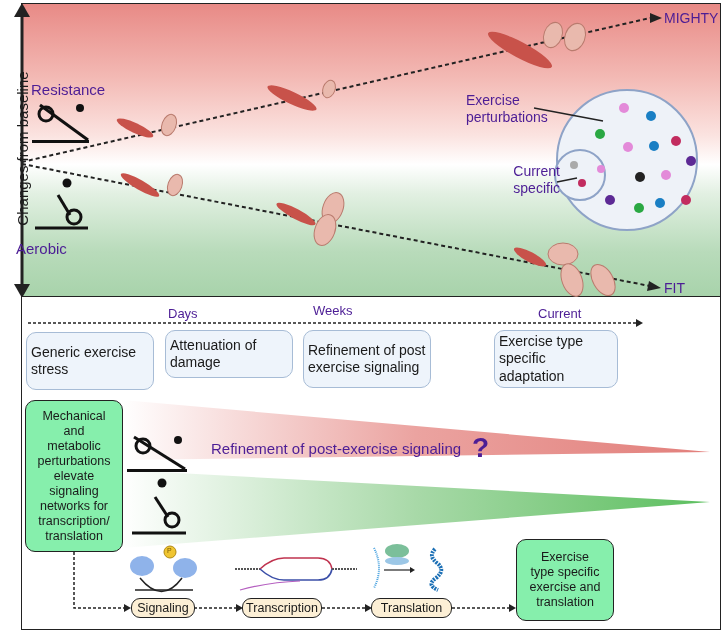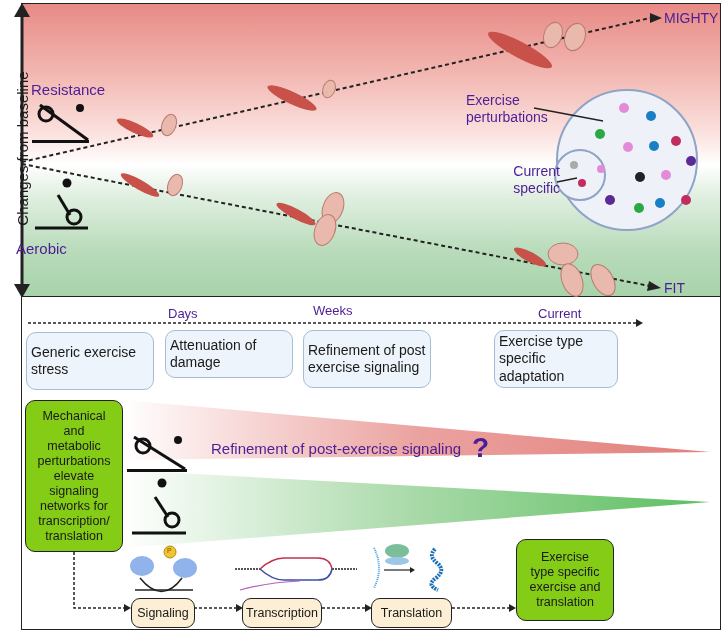--- a/index.html
+++ b/index.html
@@ -4,22 +4,22 @@
 <style>
   * { box-sizing: border-box; margin: 0; padding: 0; }
   body { width: 722px; height: 631px; background: #ffffff; font-family: "Liberation Sans", sans-serif; position: relative; overflow: hidden; color: #1a1a1a; }
   .abs { position: absolute; }
   #top-panel { left: 21px; top: 3px; width: 700px; height: 294px; border: 1.5px solid #222;
     background: linear-gradient(to bottom, #e88a86 0%, #f3b9b4 25%, #fbe3e0 45%, #ffffff 55%, #e2f0e2 65%, #b8dbba 85%, #a8d3ab 100%); }
   #bottom-panel { left: 21px; top: 297px; width: 700px; height: 333px; border: 1.5px solid #222; border-top: none; background: #fff; }
   .ylabel { left: -58px; top: 140px; width: 160px; transform: rotate(-90deg); font-size: 15px; text-align: center; }
   .lbl { font-size: 15px; color: #4c1d95; white-space: nowrap; }
   .tbox { background: #eef4fb; border: 1.5px solid #a7bcd6; border-radius: 10px; font-size: 14px; text-align: left; display: flex; align-items: center; justify-content: center; line-height: 1.25; padding: 2px 4px; }
-  .ybox { background: #84cc16; border: 1.5px solid #222; border-radius: 10px; font-size: 12.5px; text-align: center; display: flex; align-items: center; justify-content: center; line-height: 1.2; padding: 11px; }
-  .pill { background: #fcefd5; border: 1.5px solid #222; border-radius: 9px; font-size: 12.5px; display: flex; align-items: center; justify-content: center; height: 20px; padding: 14px 6px; }
+  .ybox { background: #86efac; border: 1.5px solid #222; border-radius: 10px; font-size: 12.5px; text-align: center; display: flex; align-items: center; justify-content: center; line-height: 1.2; padding: 11px; }
+  .pill { background: #fcefd5; border: 1.5px solid #222; border-radius: 9px; font-size: 12.5px; display: flex; align-items: center; justify-content: center; height: 20px; padding: 4px 6px; }
   svg { position: absolute; overflow: visible; }
 </style>
 </head>
 <body>
 
 <div id="top-panel" class="abs"></div>
 
 <svg style="left:10px;top:3px;" width="24" height="295">
   <line x1="12" y1="12" x2="12" y2="283" stroke="#222" stroke-width="3"></line>
   <polygon points="4,14 12,0 20,14" fill="#222"></polygon>

